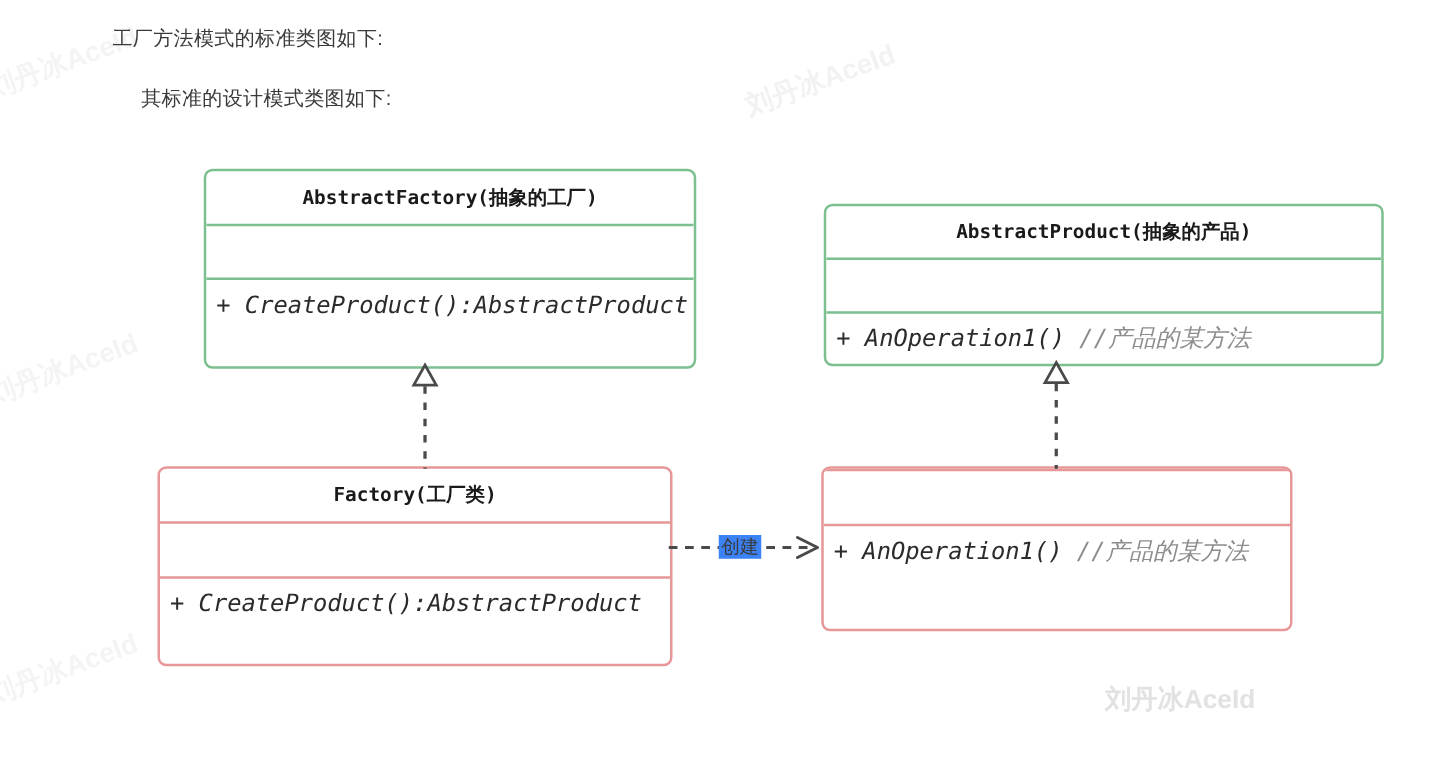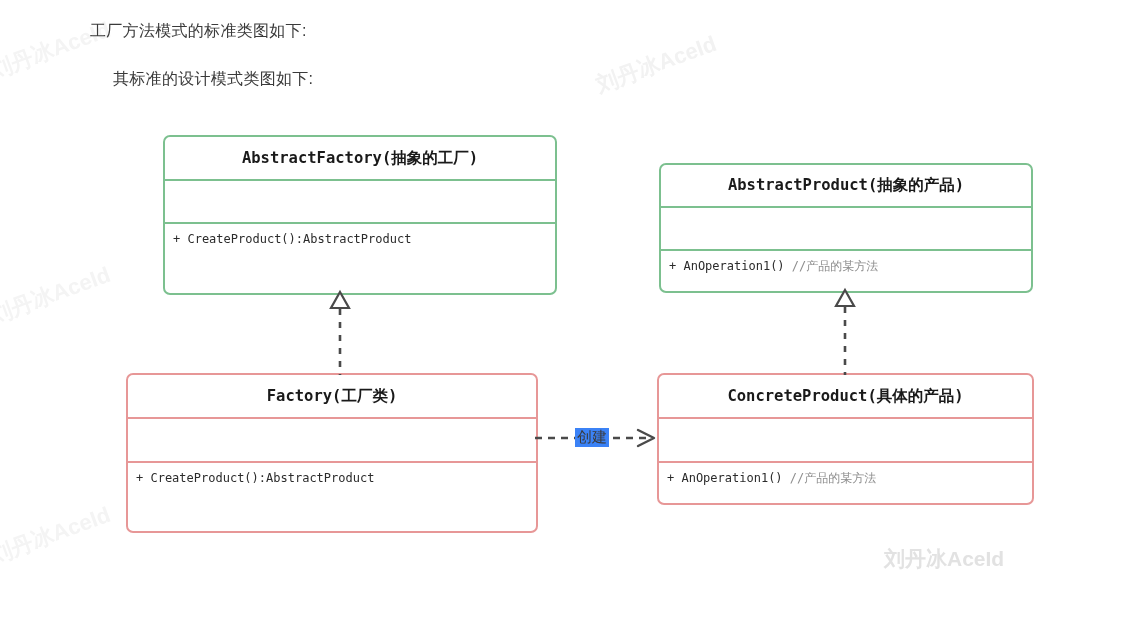--- a/index.html
+++ b/index.html
@@ -86,36 +86,37 @@
     box-sizing: border-box;
     border-top: 2px solid #7cc08f;
   }
   .uml-box.concrete .uml-attrs { border-top-color: #e79797; }
 
   .uml-methods {
     box-sizing: border-box;
     border-top: 2px solid #7cc08f;
     padding: 6px 0 0 8px;
     font-family: "DejaVu Sans Mono", monospace;
-    font-size: 12px;
+    font-size: 19px;
     color: #2b2b2b;
     line-height: 1.52;
     white-space: nowrap;
+    font-style: italic;
   }
   .uml-box.concrete .uml-methods { border-top-color: #e79797; }
 
   .comment { color: #8d8d8d; }
 
   
   #class-abstract-factory { left: 163px; top: 135px;  width: 394px; height: 160px; }
   #class-abstract-factory .uml-title   { height: 42px; }
   #class-abstract-factory .uml-attrs   { height: 43px; }
   #class-abstract-factory .uml-methods { height: 71px; }
 
-  #class-abstract-product { left: 659px; top: 163px;  width: 374px; height: 130px; }
+  #class-abstract-product { left: 659px; top: 163px;  width: 448px; height: 130px; }
   #class-abstract-product .uml-title   { height: 41px; }
   #class-abstract-product .uml-attrs   { height: 43px; }
   #class-abstract-product .uml-methods { height: 42px; }
 
   #class-factory { left: 126px; top: 373px; width: 412px; height: 160px; }
   #class-factory .uml-title   { height: 42px; }
   #class-factory .uml-attrs   { height: 44px; }
   #class-factory .uml-methods { height: 42px; }
 
   #class-concrete-product { left: 657px; top: 373px; width: 377px; height: 132px; }
@@ -177,21 +178,20 @@
 
 <div class="uml-box concrete" id="class-factory">
   <div class="uml-title">Factory(工厂类)</div>
   <div class="uml-attrs"></div>
   <div class="uml-methods">
     <div>+ CreateProduct():AbstractProduct</div>
   </div>
 </div>
 
 <div class="uml-box concrete" id="class-concrete-product">
-  <div class="uml-title">ConcreteProduct(具体的产品)</div>
   <div class="uml-attrs"></div>
   <div class="uml-methods">
     <div>
       <span>+ AnOperation1()</span>
       <span class="comment">//产品的某方法</span>
     </div>
   </div>
 </div>
 
 <svg class="connector" id="realization-factory" viewBox="0 0 90 90" width="90" height="90">

